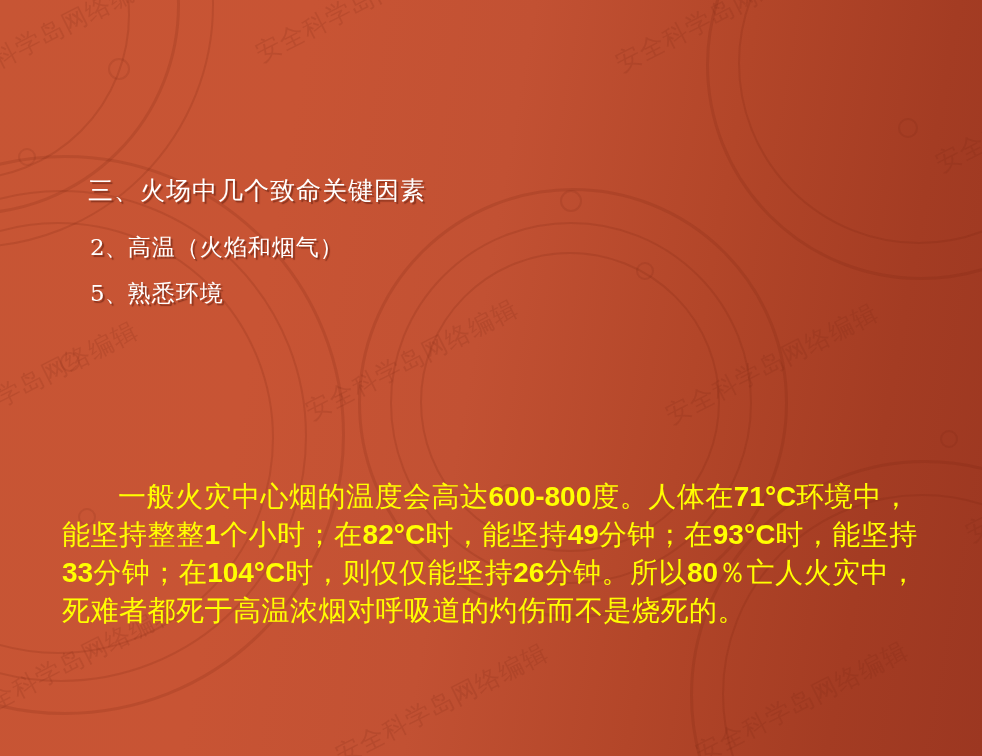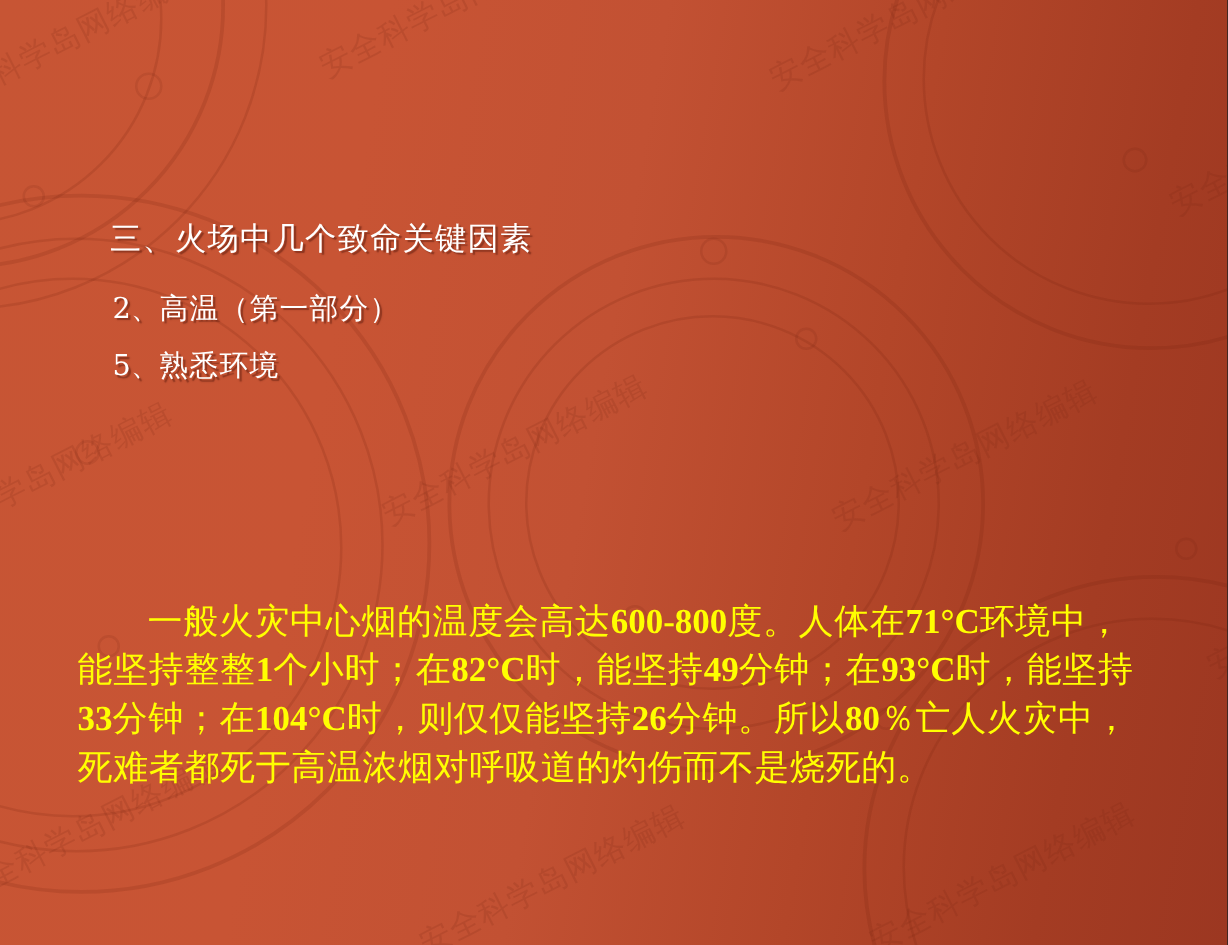--- a/index.html
+++ b/index.html
@@ -129,21 +129,21 @@
     top: 478px;
     width: 862px;
     color: #ffff00;
     font-size: 28px;
     line-height: 38px;
     letter-spacing: 0.5px;
     text-indent: 56px;
     text-align: left;
   }
   .body-text .n {
-    font-family: Liberation Serif, serif;
+    font-family: Liberation Sans, sans-serif;
     font-weight: bold;
     letter-spacing: 0;
   }
 </style>
 </head>
 <body>
 
 <div id="slide">
 
   <div class="bg-layer">
@@ -186,19 +186,19 @@
     <span class="wm" style="left:660px;  top:402px;">安全科学岛网络编辑</span>
     <span class="wm" style="left:690px;  top:740px;">安全科学岛网络编辑</span>
     <span class="wm" style="left:930px;  top:150px;">安全科学岛网络编辑</span>
     <span class="wm" style="left:960px;  top:520px;">安全科学岛网络编辑</span>
   </div>
 
 
   <div class="heading">三、火场中几个致命关键因素</div>
 
   <ul class="bullets">
-    <li><span class="num">2、</span><span>高温（第一部分）</span></li>
+    <li><span class="num">2、</span><span>高温（火焰和烟气）</span></li>
     <li><span class="num">5、</span><span>熟悉环境</span></li>
   </ul>
 
   <div class="body-text"><span>一般火灾中心烟的温度会高达</span><span class="n">600-800</span><span>度。人体在</span><span class="n">71°C</span><span>环境中，能坚持整整</span><span class="n">1</span><span>个小时；在</span><span class="n">82°C</span><span>时，能坚持</span><span class="n">49</span><span>分钟；在</span><span class="n">93°C</span><span>时，能坚持</span><span class="n">33</span><span>分钟；在</span><span class="n">104°C</span><span>时，则仅仅能坚持</span><span class="n">26</span><span>分钟。所以</span><span class="n">80</span><span>％亡人火灾中，死难者都死于高温浓烟对呼吸道的灼伤而不是烧死的。</span></div>
 
 </div>
 
 </body></html>

